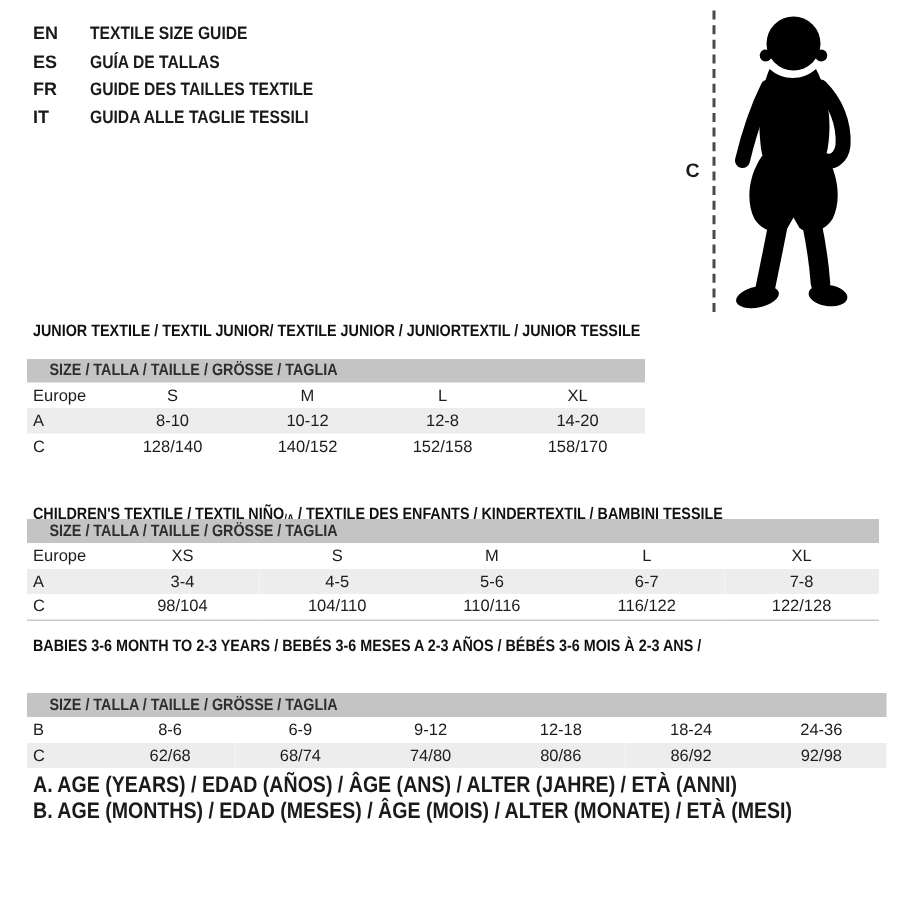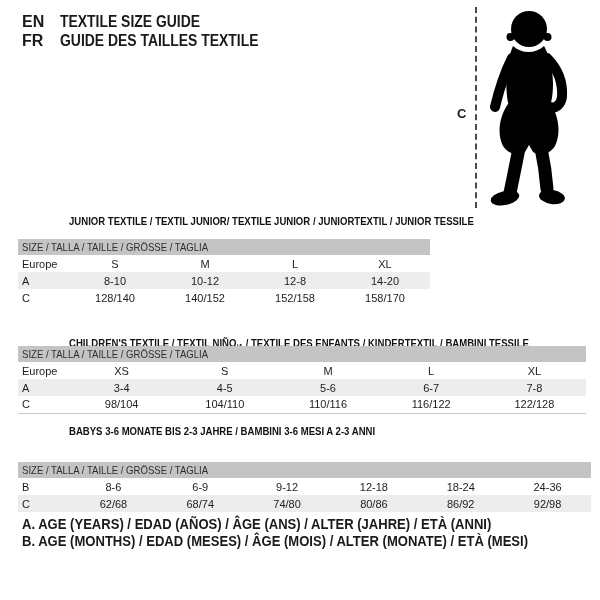--- a/index.html
+++ b/index.html
@@ -5,54 +5,56 @@
   html,body{margin:0;padding:0;}
   body{
     width:600px;height:600px;position:relative;background:#ffffff;
     font-family:"Liberation Sans",sans-serif;color:#1a1a1a;overflow:hidden;
     -webkit-font-smoothing:antialiased;
   }
   .abs{position:absolute;}
   .cond{display:inline-block;transform:scaleX(0.87);transform-origin:0 50%;white-space:nowrap;}
 
   
-  .lang-block{left:22px;top:13px;font-weight:bold;font-size:16px;line-height:18.6px;}
+  .lang-block{left:22px;top:13px;font-weight:bold;font-size:12px;line-height:18.6px;}
   .lang-row{white-space:nowrap;}
   .lang-code{display:inline-block;width:38px;}
 
   
   .measure-line{left:475px;top:7px;height:201px;width:0;border-left:2px dashed #4a4a4a;}
   .measure-label{left:457px;top:106px;font-weight:bold;font-size:13px;}
   .baby-svg{left:482px;top:6px;}
 
   
-  .sec-title{font-weight:bold;font-size:11px;color:#111;margin-left:47px;}
+  .sec-title{font-weight:bold;font-size:11px;color:#111;}
   .babies-title{line-height:15.5px;}
   .subsm{font-size:7.5px;vertical-align:-2px;letter-spacing:0;}
 
   
   table.sizetable{border-collapse:collapse;table-layout:fixed;position:absolute;
     font-size:11px;color:#1c1c1c;}
   table.sizetable td{padding:0;text-align:center;overflow:hidden;white-space:nowrap;}
   table.sizetable td.lbl{text-align:left;padding-left:4px;}
-  tr.bar td{background:#c4c4c4;text-align:left;font-weight:normal;color:#2e2e2e;
-    height:16px;padding-left:4px;}
+  tr.bar td{background:#c4c4c4;text-align:left;font-weight:bold;color:#2e2e2e;
+    height:16px;padding-left:15px;}
   tr.r{height:17px;}
   tr.alt{background:#ededed;}
   #t-children{border-bottom:1px solid #c9c9c9;}
 
   
   .footnotes{left:22px;top:515px;font-weight:bold;font-size:15px;line-height:17.4px;}
 </style>
 </head>
 <body>
 
 <div class="abs lang-block">
   <div class="lang-row"><span class="lang-code">EN</span><span class="cond">TEXTILE SIZE GUIDE</span></div>
+  <div class="lang-row"><span class="lang-code">ES</span><span class="cond">GUÍA DE TALLAS</span></div>
   <div class="lang-row"><span class="lang-code">FR</span><span class="cond">GUIDE DES TAILLES TEXTILE</span></div>
+  <div class="lang-row"><span class="lang-code">IT</span><span class="cond">GUIDA ALLE TAGLIE TESSILI</span></div>
 </div>
 
 <div class="abs measure-line"></div>
 <div class="abs measure-label">C</div>
 <svg class="abs baby-svg" width="92" height="204" viewBox="0 0 92 204" xmlns="http://www.w3.org/2000/svg" aria-hidden="true">
   <g fill="#000000" stroke="none">
 
     <ellipse cx="47" cy="23" rx="18" ry="18"></ellipse>
     <circle cx="28.5" cy="31" r="4"></circle>
     <circle cx="65.5" cy="31" r="4"></circle>
@@ -148,21 +150,21 @@
     <td>98/104</td>
     <td>104/110</td>
     <td>110/116</td>
     <td>116/122</td>
     <td>122/128</td>
   </tr>
 </tbody>
   </table>
 
 <div class="abs sec-title babies-title" style="left:22px;top:424px;">
-  <div><span class="cond">BABYS 3-6 MONATE BIS 2-3 JAHRE / BAMBINI 3-6 MESI A 2-3 ANNI</span></div>
+  <div><span class="cond">BABIES 3-6 MONTH TO 2-3 YEARS / BEBÉS 3-6 MESES A 2-3 AÑOS / BÉBÉS 3-6 MOIS À 2-3 ANS /</span></div>
 </div>
 <table class="sizetable" id="t-babies" style="left:18px;top:462px;width:573px;">
   <colgroup>
       <col style="width:52px">
       <col>
       <col>
       <col>
       <col>
       <col>
       <col>

